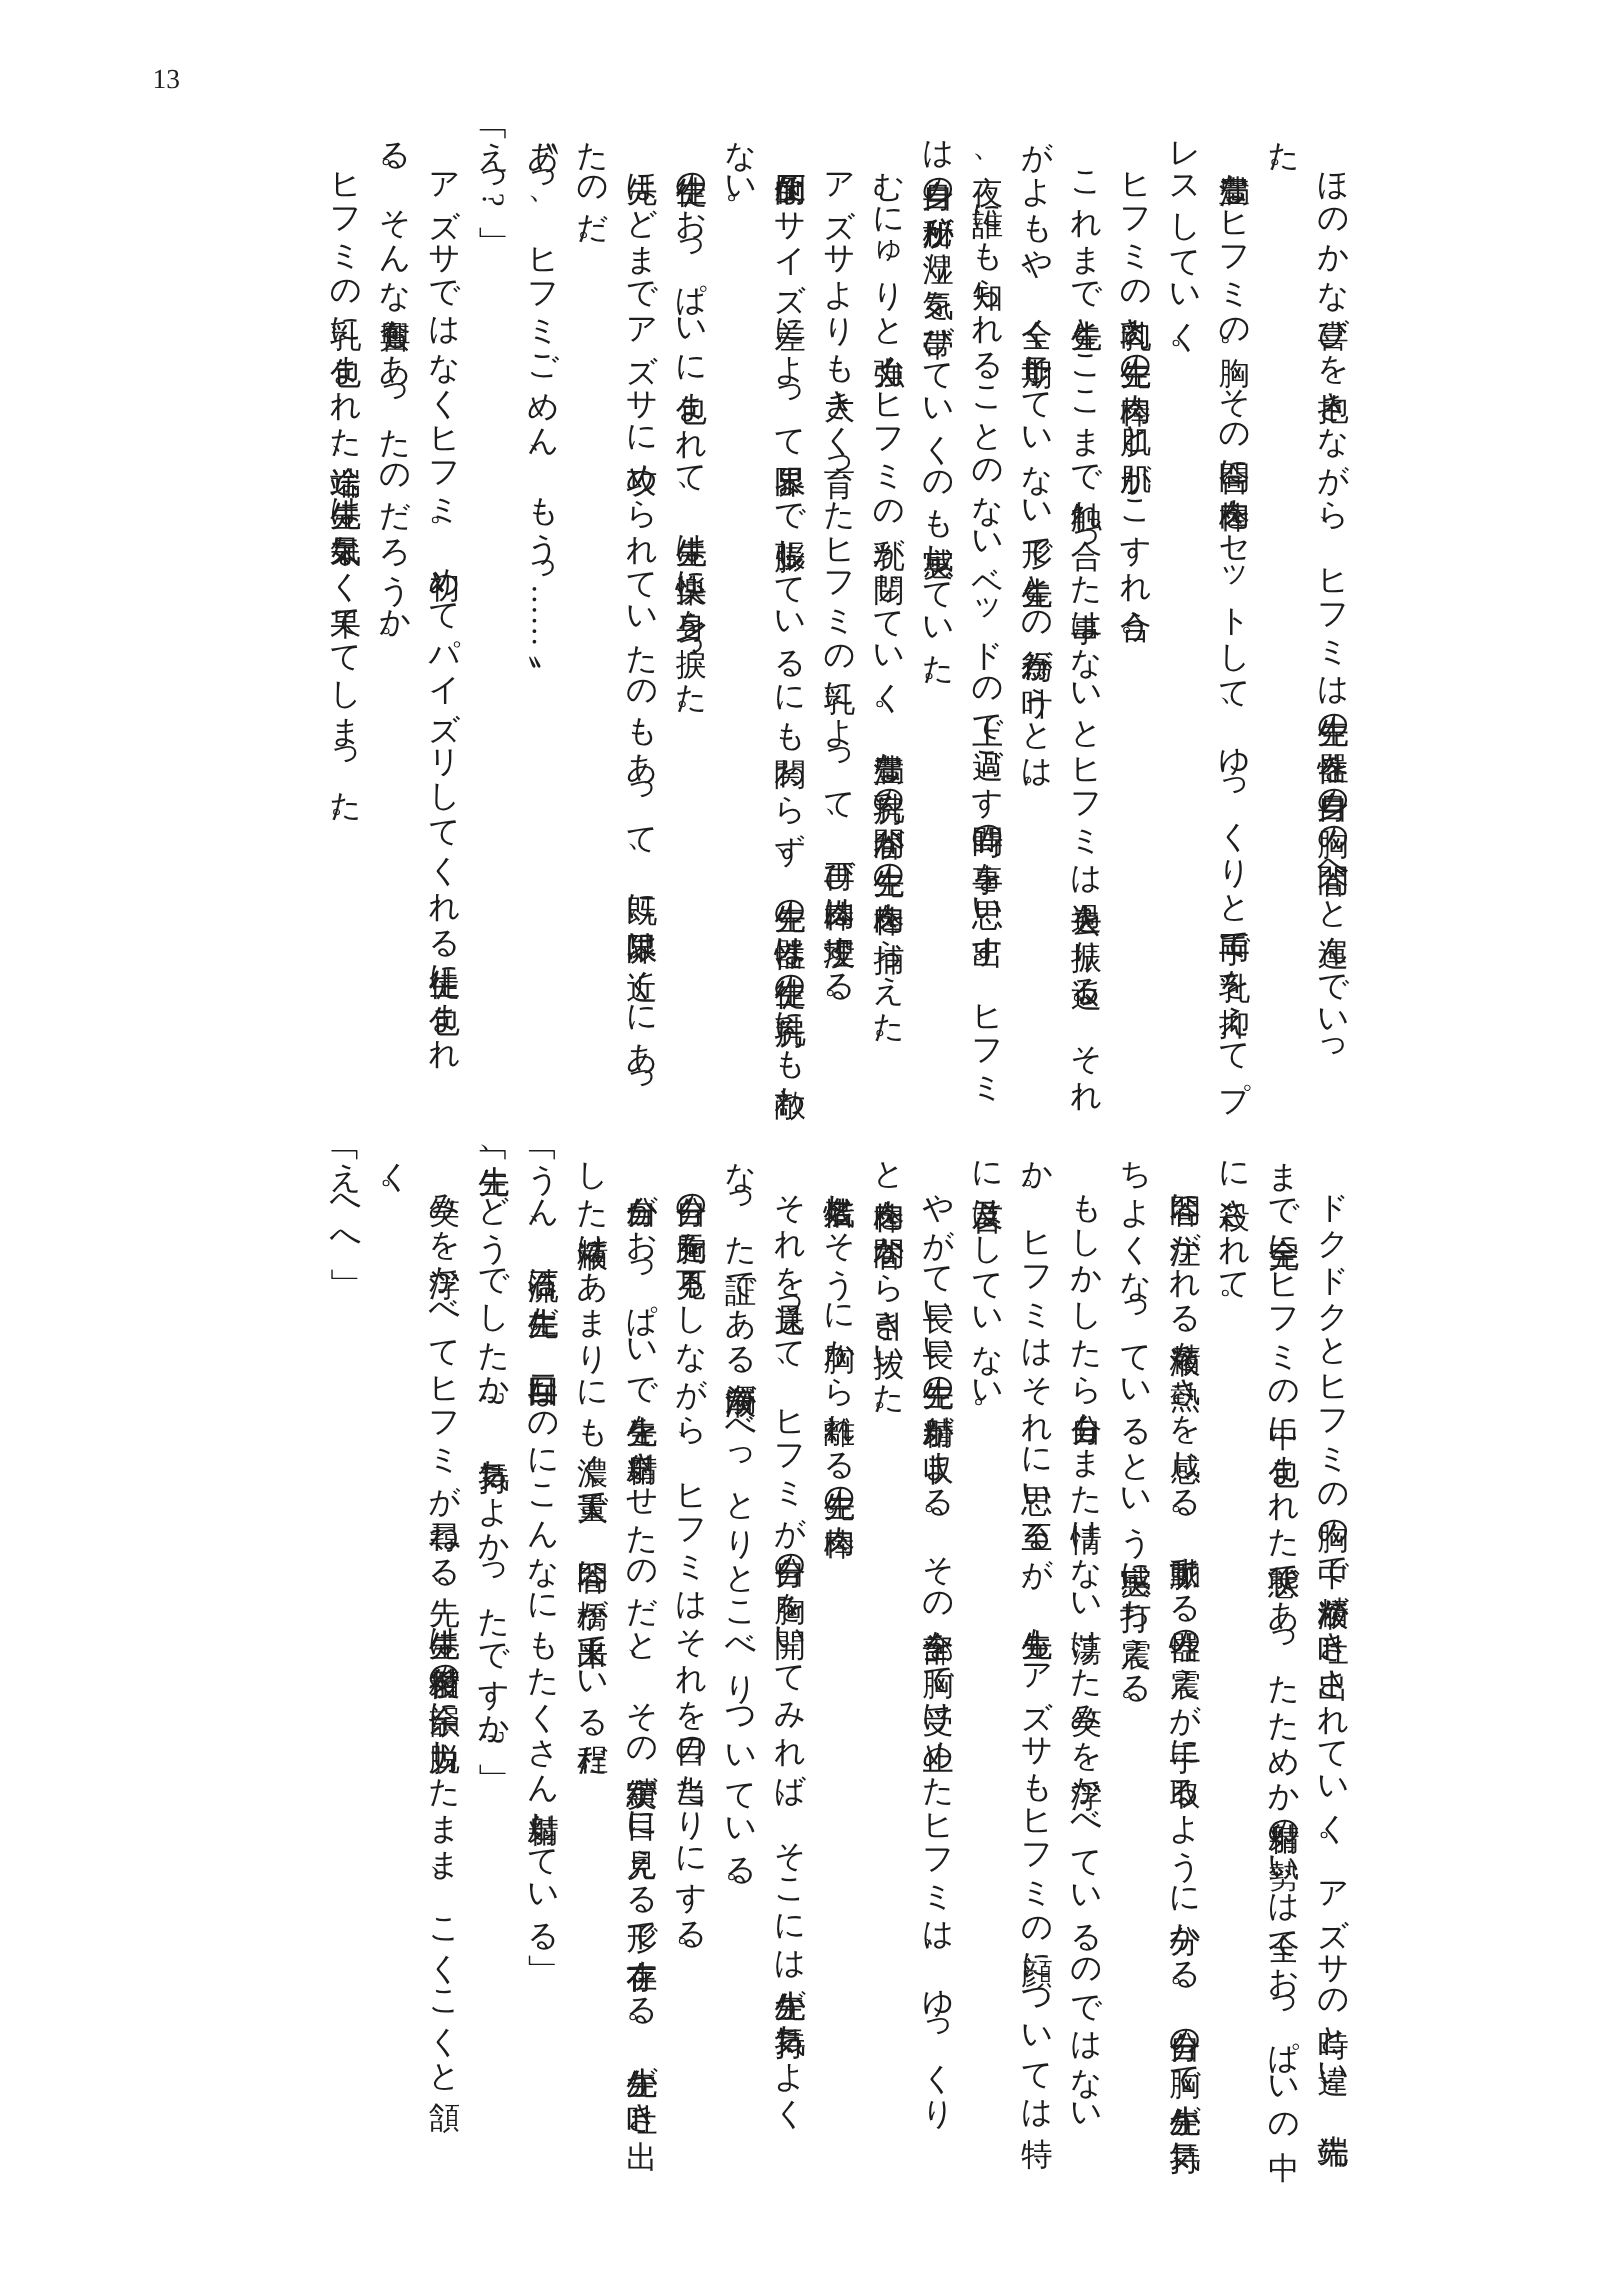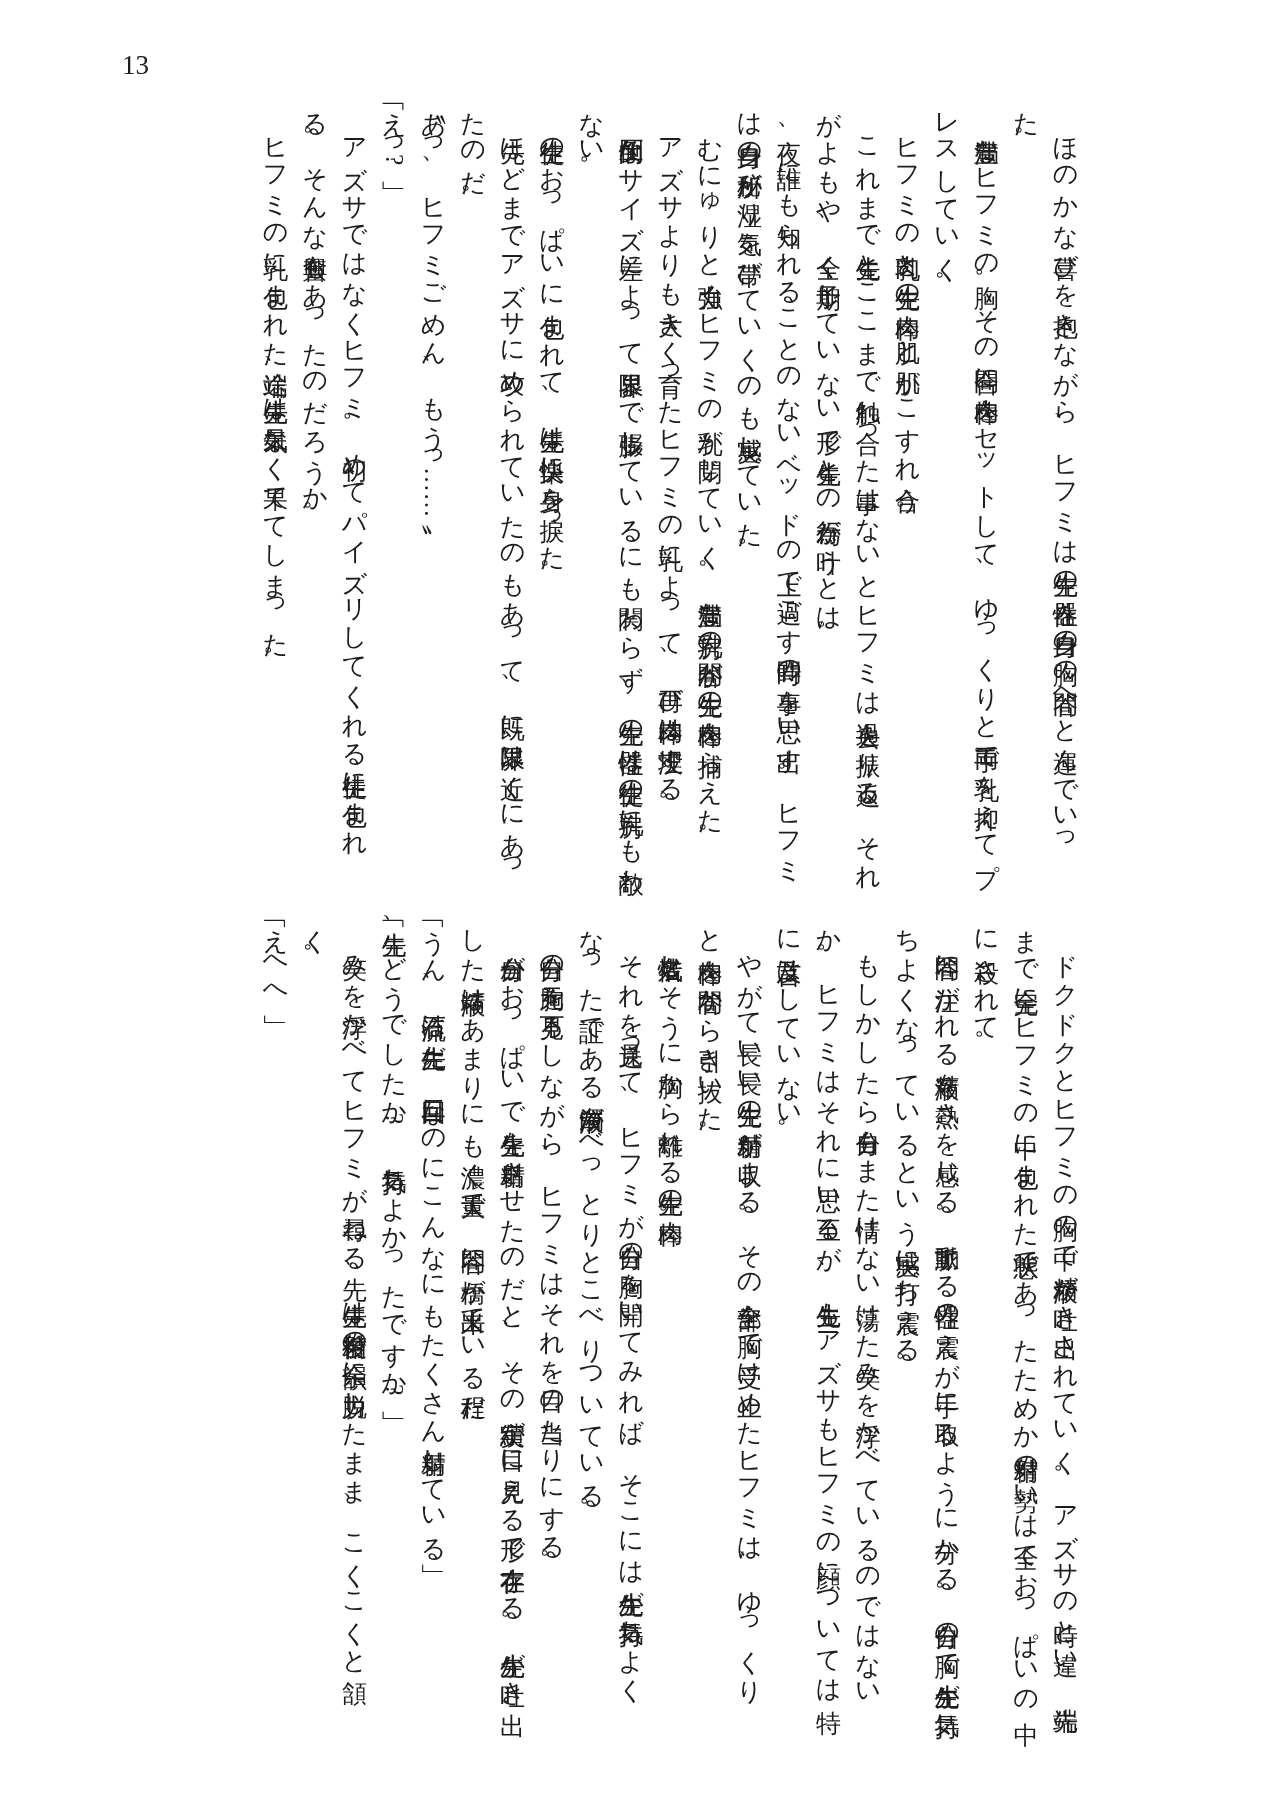--- a/index.html
+++ b/index.html
@@ -7,21 +7,21 @@
     position:relative;
     width:1280px;height:1817px;
     background:#ffffff;
     overflow:hidden;
     margin:0 auto;
   }
   .page-number{
     position:absolute;
     left:122px;top:50px;
     font-family:"Liberation Serif","DejaVu Serif",serif;
-    font-size:27px;
+    font-size:22px;
     color:#1d1d1d;
   }
   .text-block{
     position:absolute;
     right:195px;
     writing-mode:vertical-rl;
     text-orientation:mixed;
     font-family:"Liberation Serif","DejaVu Serif",serif;
     font-size:25px;
     line-height:39.5px;

